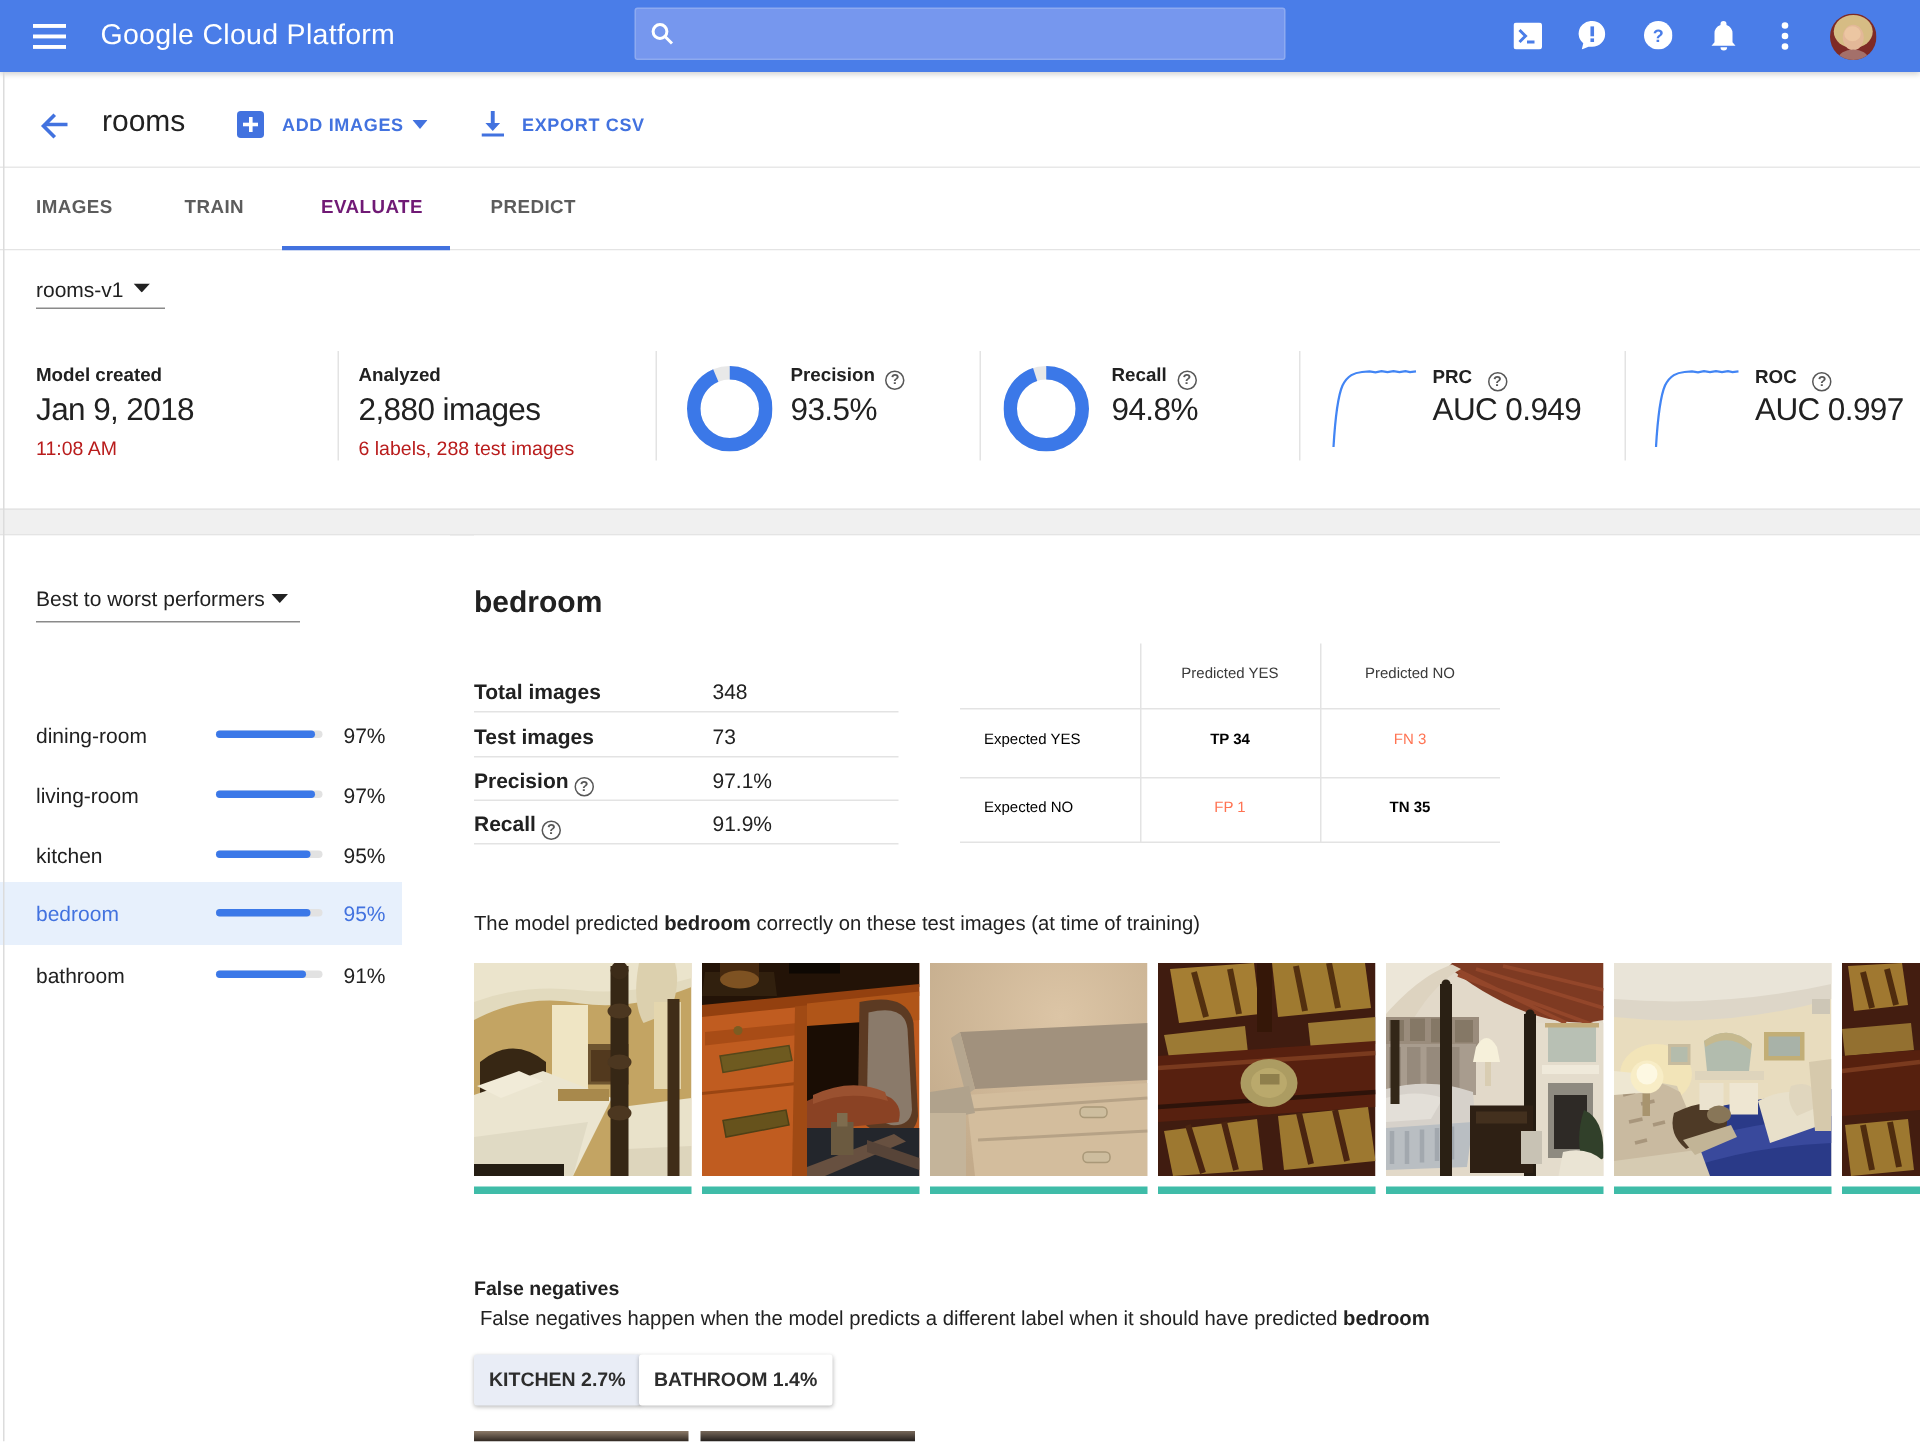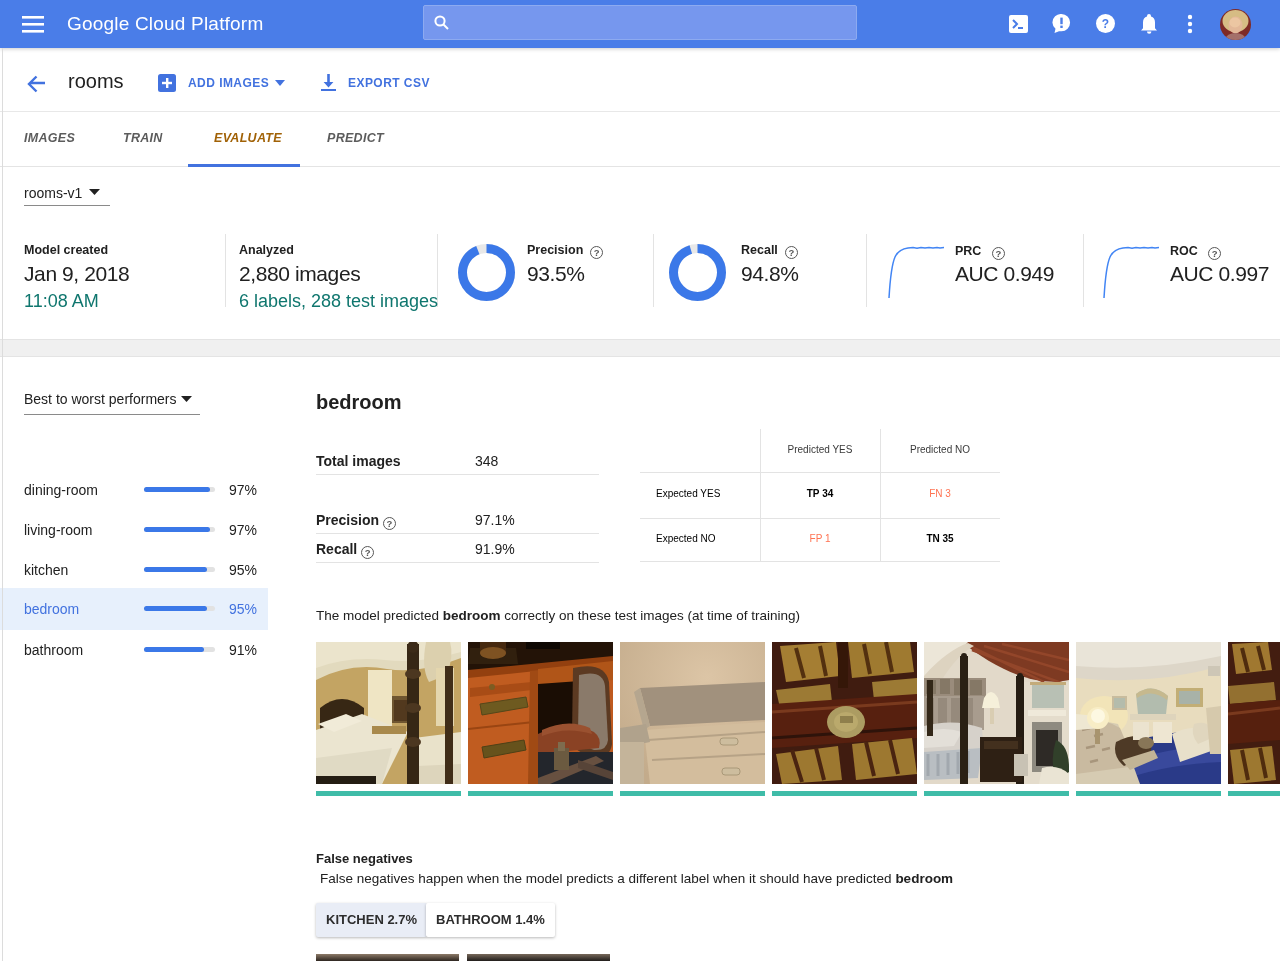--- a/index.html
+++ b/index.html
@@ -16,29 +16,29 @@
 #searchbox { position:absolute; left:423px; top:5px; width:434px; height:35px;
   background:#7697ee; border:1px solid #8daaf0; border-radius:2px; }
 
 #tbar { position:absolute; left:0; top:48px; width:1280px; height:63px; background:#fff; }
 #tbar .rooms { position:absolute; left:68px; top:22px; font-size:20px; color:#212121; }
 .bluebtn { color:#4272df; font-size:12px; font-weight:bold; letter-spacing:.45px; }
 
 #tabs { position:absolute; left:0; top:111px; width:1280px; height:56px;
   border-top:1px solid #e8e8e8; border-bottom:1px solid #e4e4e4; background:#fff; }
 .tab { position:absolute; top:19px; font-size:12.5px; font-weight:bold;
-  letter-spacing:.3px; color:#5c5c5c;font-style:italic; }
+  letter-spacing:.3px; color:#5c5c5c; }
 #tab-underline { position:absolute; left:188px; top:52px; width:112px; height:3px;
   background:#4272df; }
 
 #stats { position:absolute; left:0; top:167px; width:1280px; height:172px; background:#fff; }
 .vdiv { position:absolute; top:67px; width:1px; height:73px; background:#e3e3e3; }
 .slabel { font-size:12.5px; font-weight:bold; color:#212121; }
 .sbig { font-size:21px; color:#212121; letter-spacing:-0.4px; }
-.ssub { font-size:18px; color:#0f766e; }
+.ssub { font-size:13px; color:#b91c1c; }
 .helpq { display:inline-block; width:13px; height:13px; border:1.5px solid #575757;
   border-radius:50%; color:#575757; font-size:9.5px; font-weight:bold; text-align:center;
   line-height:12.5px; vertical-align:-2px; }
 
 #band { position:absolute; left:0; top:339px; width:1280px; height:18px;
   background:#f0f0f0; border-top:1px solid #e4e4e4; border-bottom:1px solid #e4e4e4; }
 
 #leftline { position:absolute; left:2px; top:48px; width:1px; height:913px; background:#dcdcdc; z-index:20; }
 
 
@@ -144,21 +144,21 @@
     <svg class="abs" style="left:321px;top:26px" width="15" height="17" viewBox="0 0 15 17">
       <path d="M6.2 0 h2.6 v8 h3.6 l-4.9 5.4 L2.6 8 h3.6 z" fill="#4272df"></path>
       <rect x="0" y="15" width="15" height="2.4" fill="#4272df"></rect>
     </svg>
     <div class="abs bluebtn" style="left:348px;top:28px">EXPORT CSV</div>
   </div>
 
   <div id="tabs">
     <div class="tab" style="left:24px">IMAGES</div>
     <div class="tab" style="left:123px">TRAIN</div>
-    <div class="tab" style="left:214px;color:#a16207">EVALUATE</div>
+    <div class="tab" style="left:214px;color:#701a75">EVALUATE</div>
     <div class="tab" style="left:327px">PREDICT</div>
     <div id="tab-underline"></div>
   </div>
 
   <div id="stats">
     <div class="abs" style="left:24px;top:18px;font-size:14px;color:#212121">rooms-v1</div>
     <svg class="abs" style="left:89px;top:22px" width="11" height="6" viewBox="0 0 11 6">
       <path d="M0 0 h11 l-5.5 6 z" fill="#212121"></path>
     </svg>
     <div class="abs" style="left:24px;top:38px;width:86px;height:1px;background:#8a8a8a"></div>
@@ -250,20 +250,24 @@
       <div class="pct">91%</div>
     </div>
   </div>
 
   <div id="main">
     <h2 class="bedroom">bedroom</h2>
 
     <div class="trow" style="top:88px">
       <div class="k">Total images</div>
         <div class="v">348</div>
+    </div>
+    <div class="trow" style="top:118px">
+      <div class="k">Test images</div>
+        <div class="v">73</div>
     </div>
     <div class="trow" style="top:147px">
       <div class="k">Precision <span class="helpq" style="font-weight:bold">?</span></div>
         <div class="v">97.1%</div>
     </div>
     <div class="trow" style="top:176px">
       <div class="k">Recall <span class="helpq" style="font-weight:bold">?</span></div>
         <div class="v">91.9%</div>
     </div>
 

